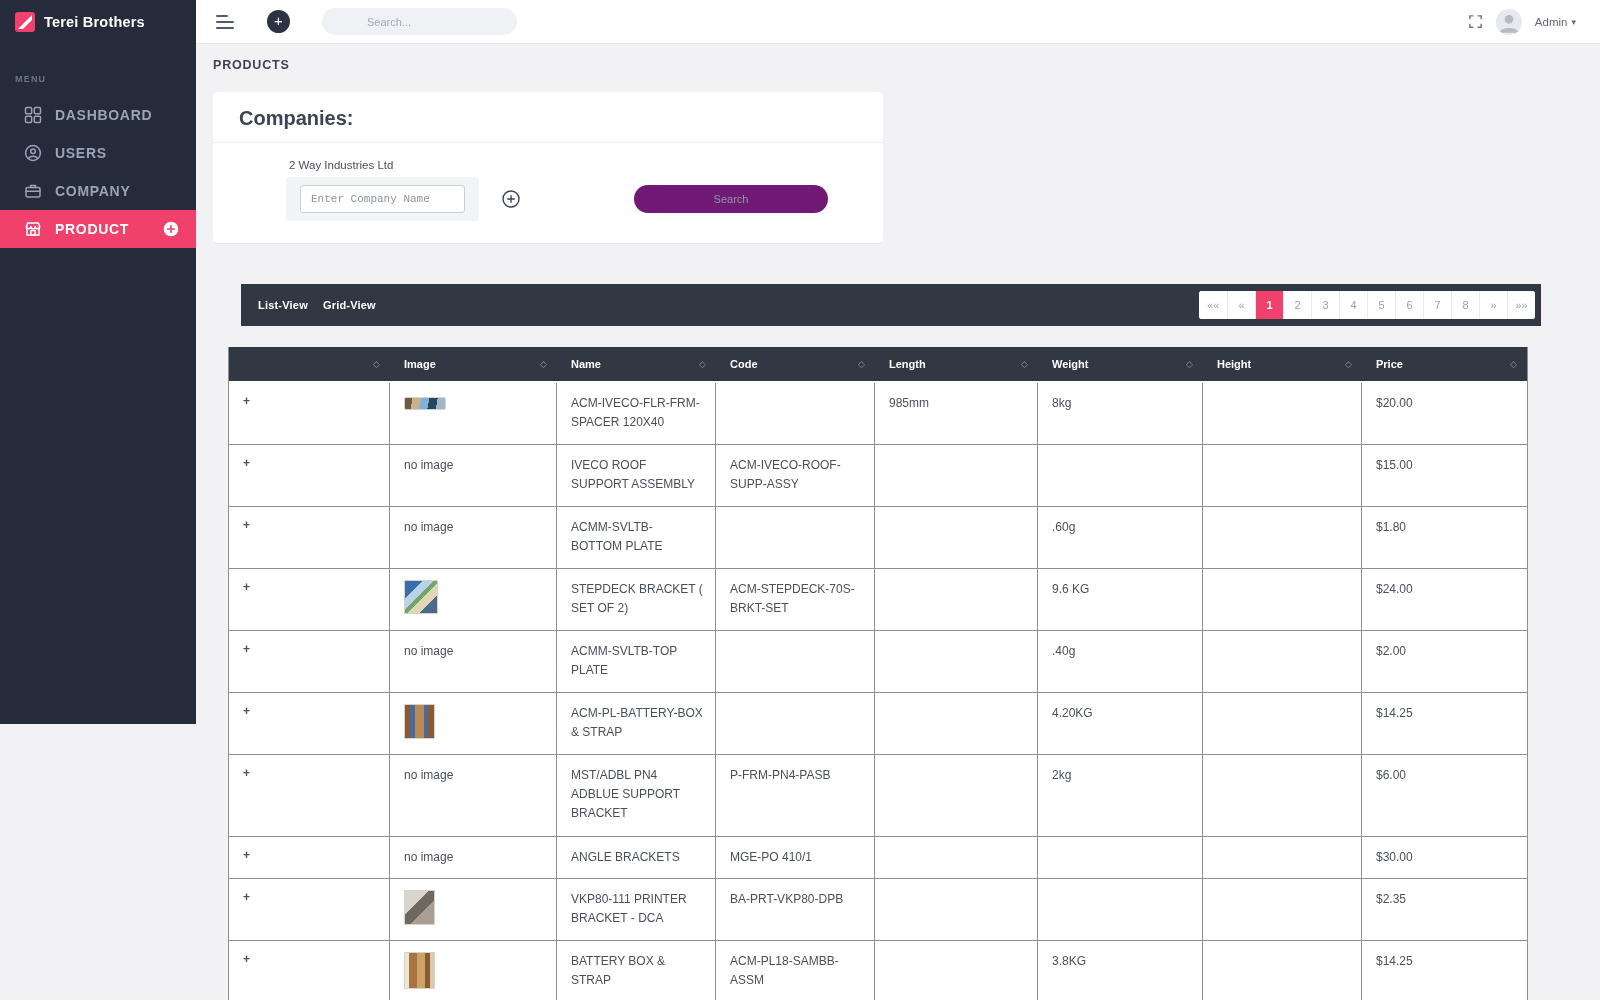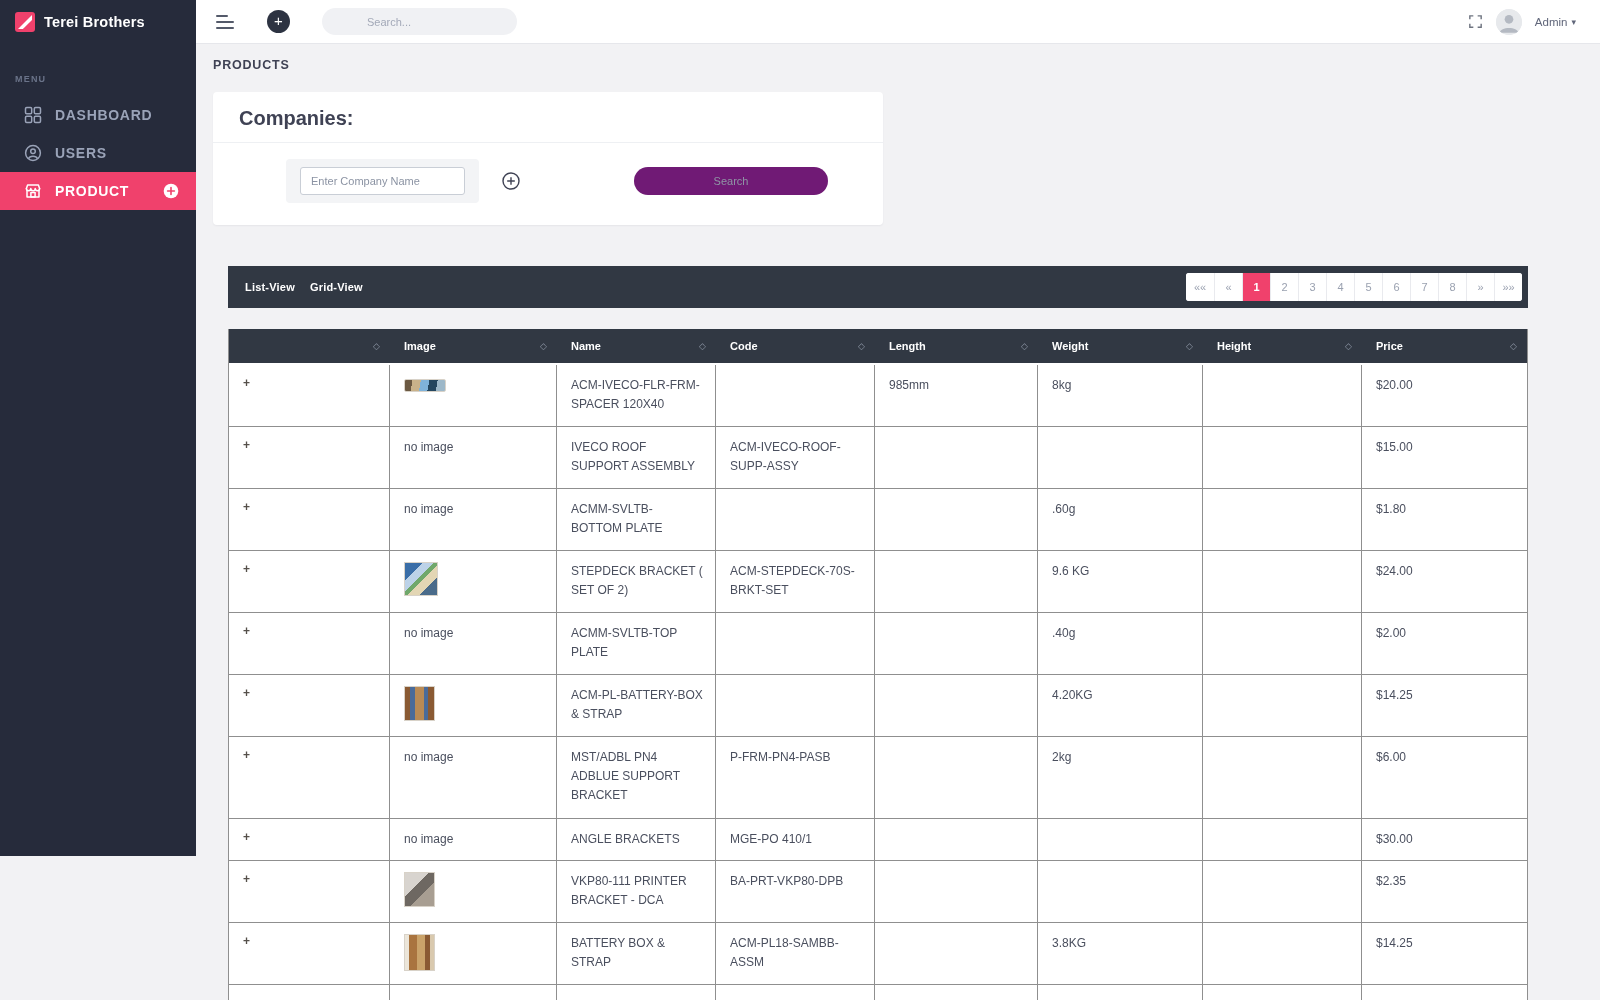--- a/index.html
+++ b/index.html
@@ -1,20 +1,20 @@
 <!DOCTYPE html>
 <html><head>
 <meta charset="utf-8">
 <style>
   * { margin:0; padding:0; box-sizing:border-box; }
   html,body { width:1600px; height:1000px; overflow:hidden; }
   body { font-family:"Liberation Sans", sans-serif; background:#f2f2f4; color:#4a4f5e; position:relative; }
 
   
-  .sidebar { position:absolute; left:0; top:0; width:196px; height:856px; background:#262b3b; z-index:5; }
+  .sidebar { position:absolute; left:0; top:0; width:196px; height:724px; background:#262b3b; z-index:5; }
   .brand { height:44px; display:flex; align-items:center; gap:9px; padding-left:15px; }
   .brand-logo { width:20px; height:20px; background:#f0416c; border-radius:3px; position:relative; overflow:hidden; flex:0 0 auto; }
   .brand-logo::after { content:""; position:absolute; left:3px; top:3px; width:14px; height:14px; background:#fff; clip-path:polygon(0 100%, 100% 0, 100% 35%, 35% 100%); }
   .brand-name { color:#fff; font-size:14.5px; font-weight:bold; letter-spacing:.2px; }
   .menu-label { color:#6a7389; font-size:9px; font-weight:bold; letter-spacing:1.2px; margin:30px 0 12px 15px; }
   .side-item { height:38px; display:flex; align-items:center; gap:13px; padding:0 16px 0 24px; color:#9aa3b8; cursor:pointer; }
   .side-item .s-icon { width:18px; height:18px; display:flex; align-items:center; justify-content:center; flex:0 0 auto; }
   .side-item .s-icon svg { width:18px; height:18px; stroke:currentColor; fill:none; stroke-width:1.5; stroke-linecap:round; stroke-linejoin:round; }
   .side-item .s-label { font-size:14px; font-weight:bold; letter-spacing:.7px; }
   .side-item.active { background:#f0416c; color:#fff; }
@@ -43,28 +43,28 @@
   .page-title { font-size:12.5px; font-weight:bold; letter-spacing:.8px; color:#3f4254; margin-bottom:20px; }
 
   
   .card { width:670px; background:#fff; border-radius:4px; box-shadow:0 1px 2px rgba(40,40,60,.06); margin-bottom:41px; }
   .card-title { font-size:20px; font-weight:bold; color:#3f4254; padding:15px 26px 12px; }
   .card-divider { border-top:1px solid #eef0f3; }
   .card-body { padding:16px 24px 22px 73px; }
   .company-label { font-size:11.5px; color:#4a4f63; margin-bottom:6px; margin-left:3px; }
   .company-row { display:flex; align-items:center; }
   .input-wrap { background:#f3f4f6; border-radius:4px; padding:8px 14px; }
-  .company-input { width:165px; height:28px; border:1px solid #c9ced6; border-radius:3px; padding:0 10px; font-size:11px; color:#5a6070; outline:none; background:#fff; font-family:Liberation Sans, sans-serif; }
+  .company-input { width:165px; height:28px; border:1px solid #c9ced6; border-radius:3px; padding:0 10px; font-size:11px; color:#5a6070; outline:none; background:#fff; font-family:Liberation Mono, monospace; }
   .company-input::placeholder { color:#8b93a3; }
   .add-company { margin-left:22px; width:20px; height:20px; border:none; background:transparent; cursor:pointer; padding:0; }
   .add-company svg { width:20px; height:20px; stroke:#3f4254; fill:none; stroke-width:1.4; display:block; }
   .company-search-btn { margin-left:113px; width:194px; height:28px; border-radius:14px; background:#701a75; border:none; color:#8f96a5; font-size:11px; cursor:pointer; font-family:"Liberation Sans", sans-serif; }
 
   
-  .t-toolbar { margin-left:15px; width:1300px; height:42px; background:#313843; display:flex; align-items:center; padding:0 6px 0 17px; }
+  .t-toolbar { margin-left:28px; width:1300px; height:42px; background:#313843; display:flex; align-items:center; padding:0 6px 0 17px; }
   .view-tab { color:#fff; font-size:11px; font-weight:bold; margin-right:15px; cursor:pointer; letter-spacing:.2px; }
   .pagination { margin-left:auto; background:#fff; border-radius:3px; display:flex; overflow:hidden; }
   .pg { width:28px; height:28px; display:flex; align-items:center; justify-content:center; background:#fff; border:none; border-left:1px solid #e9eaee; color:#9aa1b0; font-size:11px; cursor:pointer; font-family:"Liberation Sans", sans-serif; }
   .pg:first-child { border-left:none; }
   .pg.active { background:#f0416c; color:#fff; font-weight:bold; }
 
   
   .t-table { margin-left:15px; margin-top:21px; width:1300px; border:1px solid #8f8f8f; border-top:none; background:#fff; }
   .t-head { display:grid; grid-template-columns:161px 167px 159px 159px 163px 165px 159px 1fr; background:#313843; height:34px; margin-bottom:2px; }
   .th { display:flex; align-items:center; justify-content:space-between; padding:0 10px 0 14px; color:#fff; font-size:11px; font-weight:bold; cursor:pointer; }
@@ -107,20 +107,30 @@
       </div>
       <div class="side-item">
         <span class="s-icon">
           <svg viewBox="0 0 18 18">
             <circle cx="9" cy="9" r="7.4"></circle>
             <circle cx="9" cy="7.2" r="2.3"></circle>
             <path d="M4.8 14.3 C5.6 11.4 12.4 11.4 13.2 14.3"></path>
           </svg>
         </span>
         <span class="s-label">USERS</span>
+      </div>
+      <div class="side-item">
+        <span class="s-icon">
+          <svg viewBox="0 0 18 18">
+            <rect x="2" y="5.4" width="14" height="9.6" rx="1.4"></rect>
+            <path d="M6.6 5.4 V3.4 H11.4 V5.4"></path>
+            <path d="M2 9.2 H16"></path>
+          </svg>
+        </span>
+        <span class="s-label">COMPANY</span>
       </div>
       <div class="side-item active">
         <span class="s-icon">
           <svg viewBox="0 0 18 18">
             <path d="M2.4 6.6 L3.6 3 H14.4 L15.6 6.6"></path>
             <path d="M2.4 6.6 a2.2 2.2 0 0 0 4.4 0 a2.2 2.2 0 0 0 4.4 0 a2.2 2.2 0 0 0 4.4 0"></path>
             <path d="M3 8.6 V15 H15 V8.6"></path>
             <rect x="6.9" y="10.6" width="4.2" height="4.4"></rect>
           </svg>
         </span>
@@ -161,20 +171,21 @@
   </div>
 </header>
 
 <main class="main">
   <h1 class="page-title">PRODUCTS</h1>
 
   <section class="card">
     <div class="card-title">Companies:</div>
     <div class="card-divider"></div>
     <div class="card-body">
+      <div class="company-label">2 Way Industries Ltd</div>
       <div class="company-row">
         <div class="input-wrap">
           <input class="company-input" placeholder="Enter Company Name" style="">
         </div>
         <button class="add-company">
           <svg viewBox="0 0 20 20">
               <circle cx="10" cy="10" r="8"></circle>
               <path d="M10 6.2 V13.8 M6.2 10 H13.8"></path>
             </svg>
         </button>

